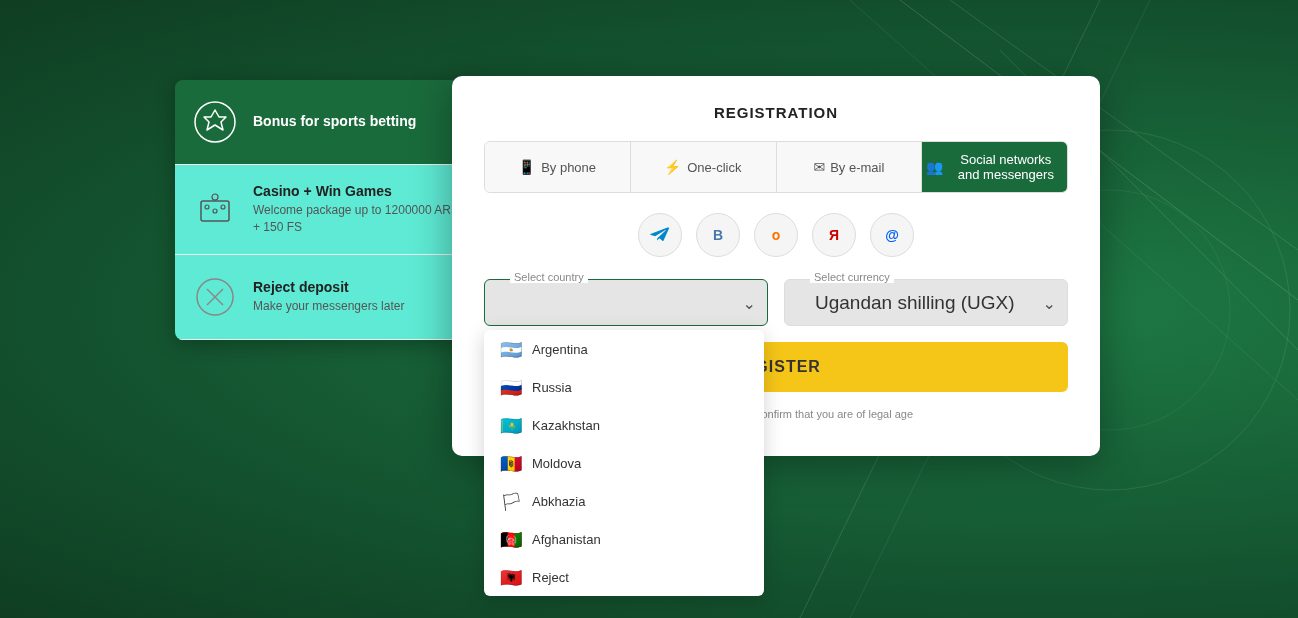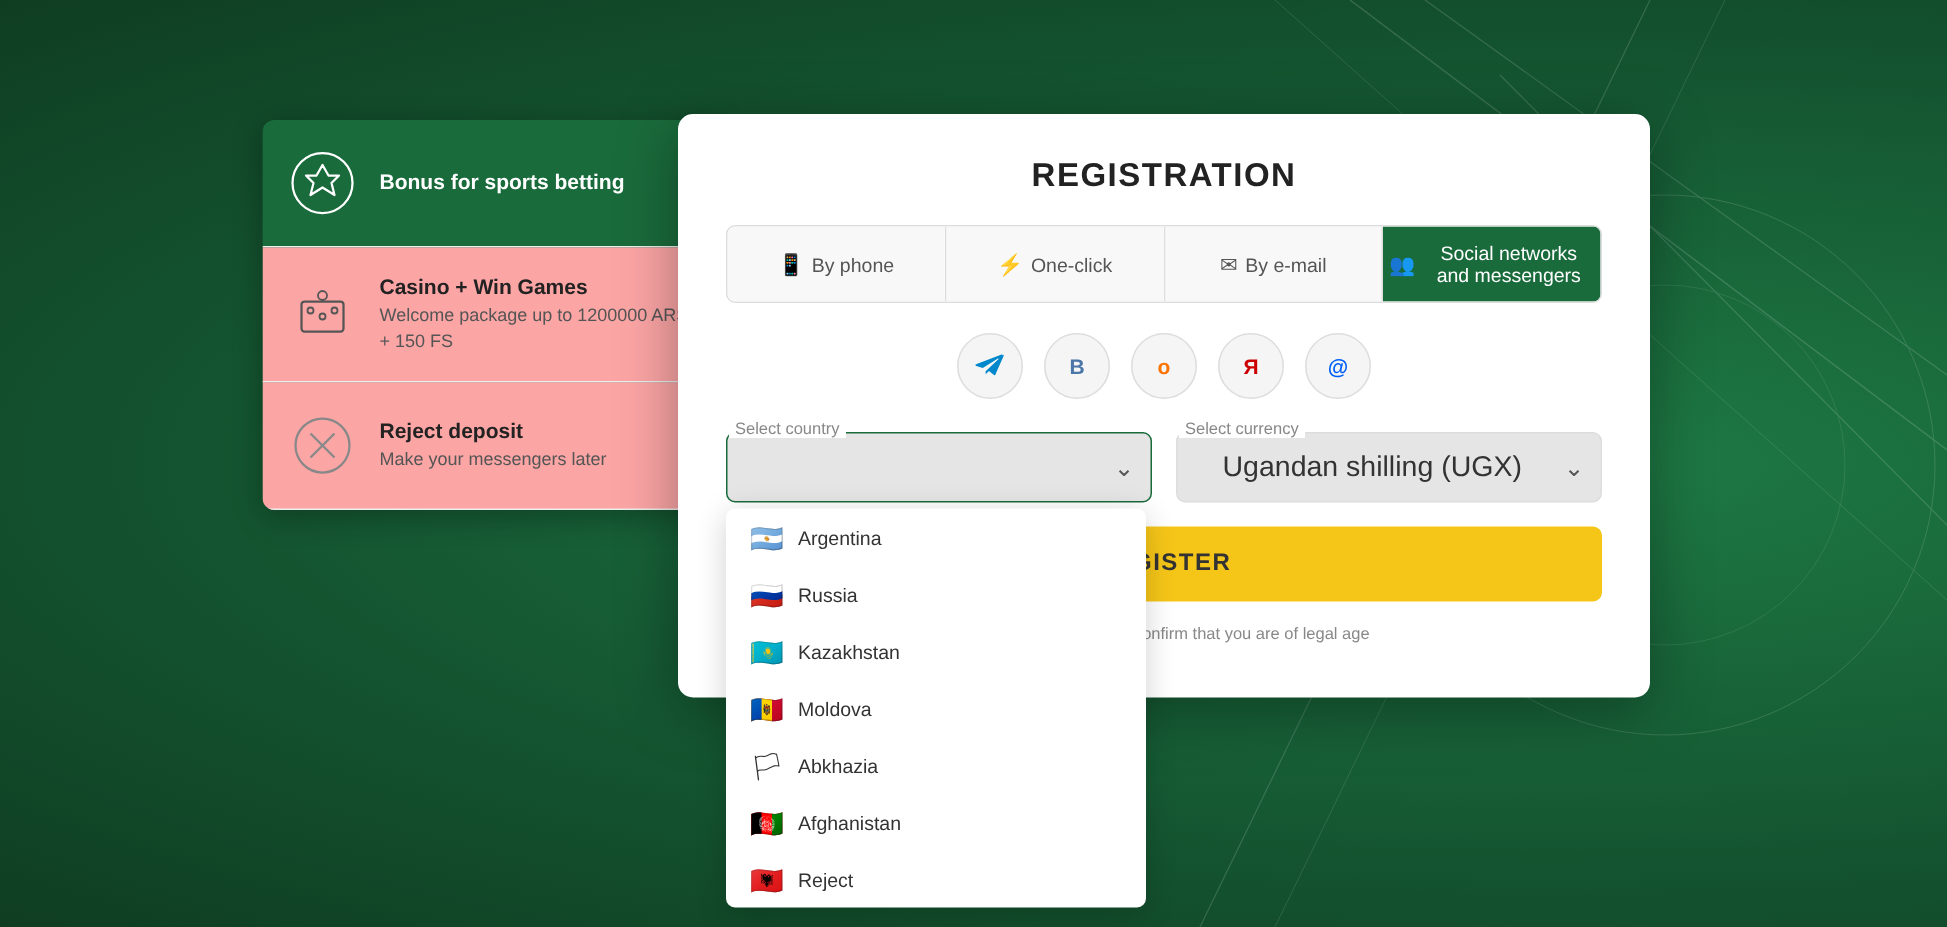--- a/index.html
+++ b/index.html
@@ -29,21 +29,21 @@
       width: 306px;
       border-radius: 8px;
       overflow: hidden;
       box-shadow: 0 4px 20px rgba(0,0,0,0.3);
     }
 
     .sidebar-item {
       display: flex;
       align-items: center;
       padding: 18px 16px;
-      background: #fca5a5;
+      background: #5eead4;
       border-bottom: 1px solid #eee;
       cursor: pointer;
     }
 
     .sidebar-item.active {
       background: #1a6b3c;
     }
 
     .sidebar-item.active .sidebar-item-title,
     .sidebar-item.active .sidebar-item-desc {
@@ -81,21 +81,21 @@
       width: 648px;
       background: #ffffff;
       border-radius: 10px;
       box-shadow: 0 8px 40px rgba(0,0,0,0.35);
       padding: 28px 32px 32px;
       z-index: 10;
     }
 
     .modal-title {
       text-align: center;
-      font-size: 22px;
+      font-size: 15px;
       font-weight: 700;
       color: #222;
       margin-bottom: 20px;
       letter-spacing: 1px;
     }
 
     
     .tabs {
       display: flex;
       border: 1px solid #ddd;
@@ -170,21 +170,21 @@
     }
 
     .form-group {
       flex: 1;
       position: relative;
     }
 
     .form-label {
       position: absolute;
       top: -8px;
-      left: 2px;
+      left: 26px;
       background: #fff;
       font-size: 11px;
       color: #888;
       padding: 0 4px;
       z-index: 1;
     }
 
     .form-select {
       width: 100%;
       border: 1.5px solid #1a6b3c;

